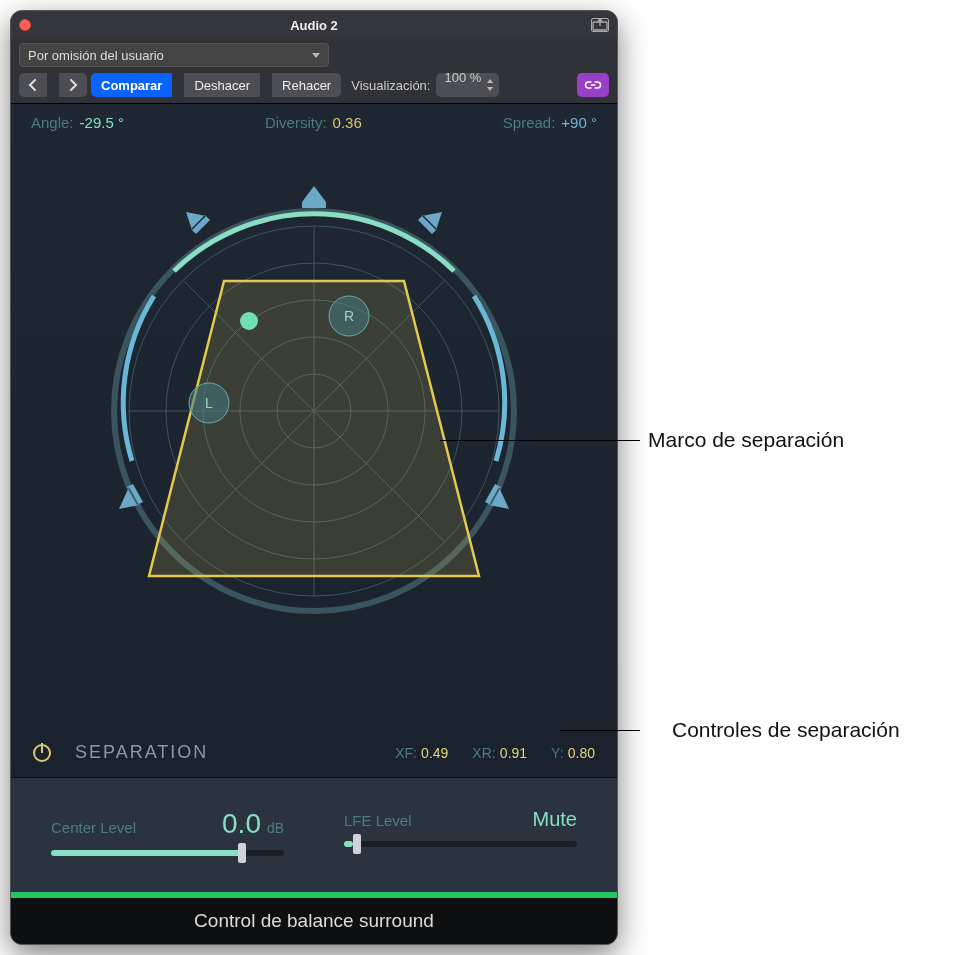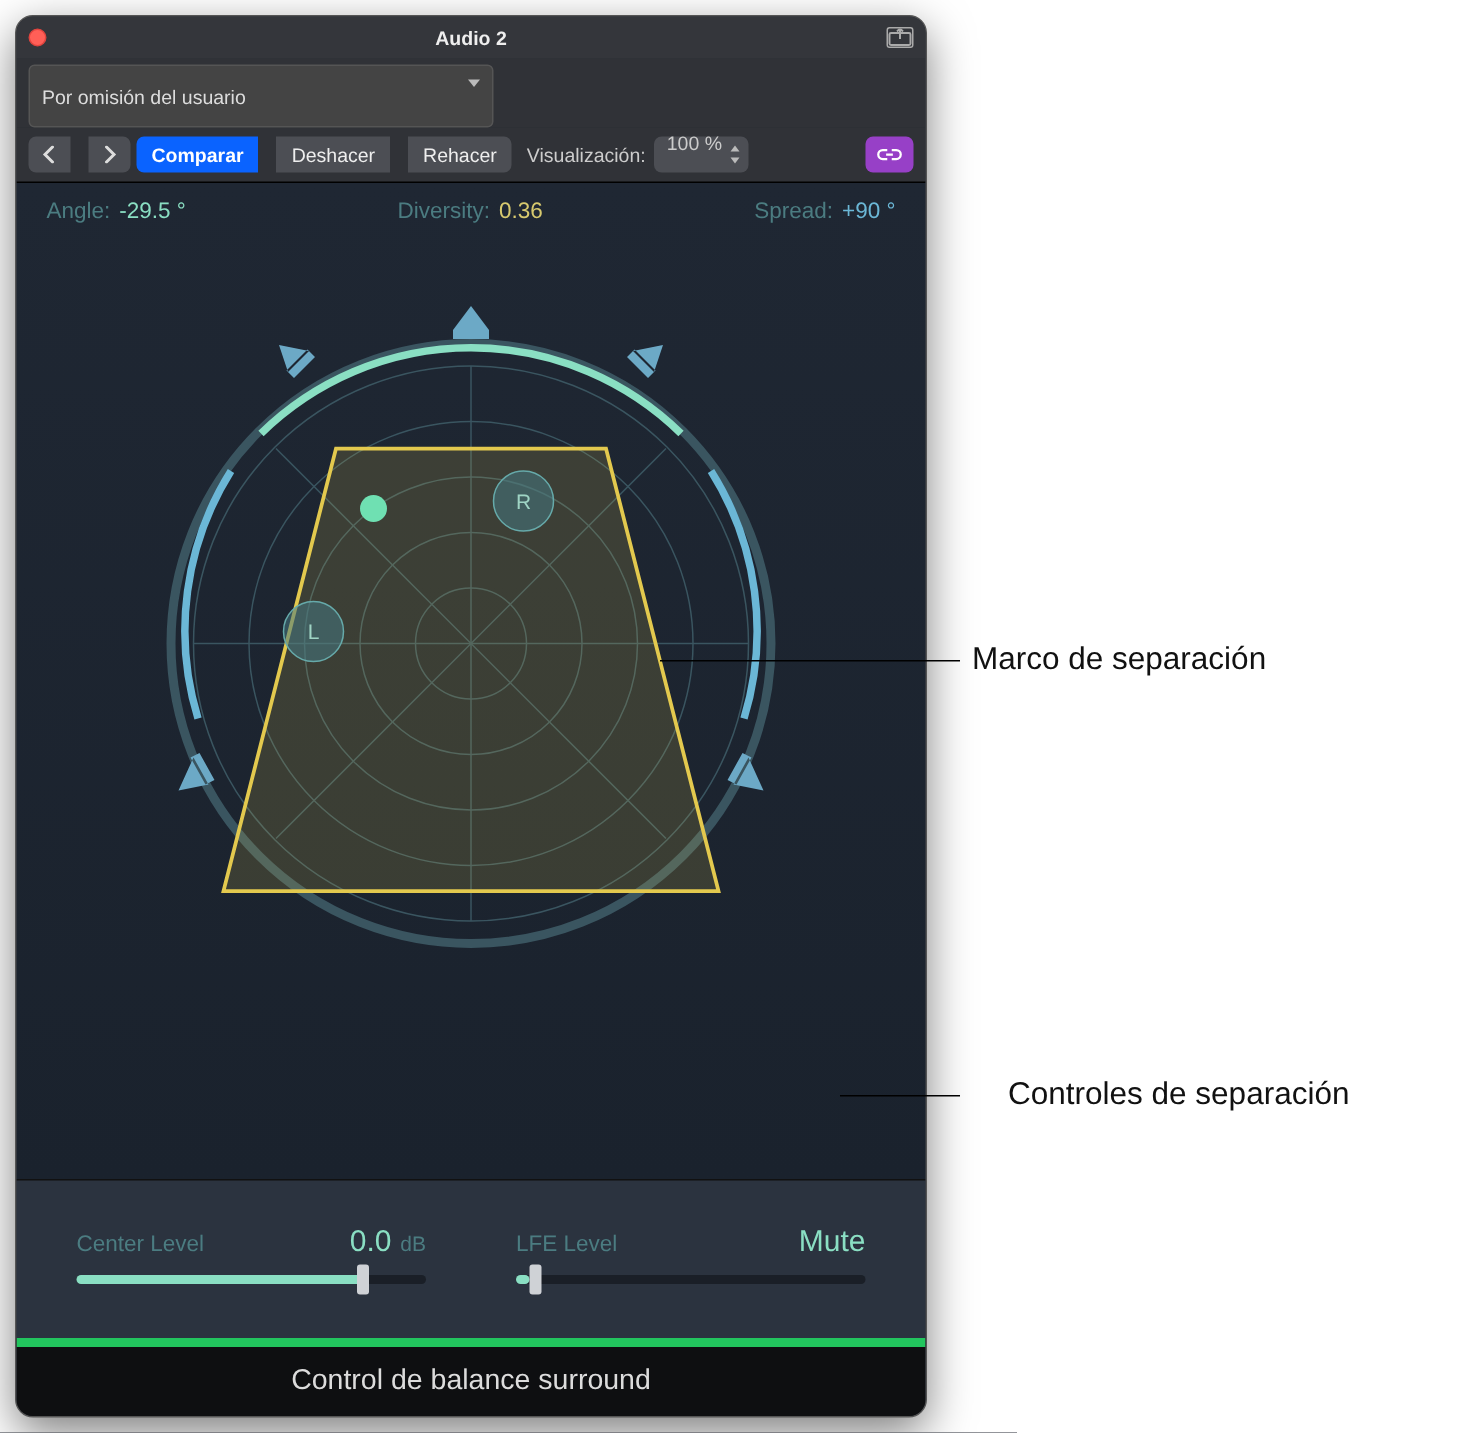--- a/index.html
+++ b/index.html
@@ -44,21 +44,21 @@
     display:flex; align-items:center; justify-content:center; font-size:10px; color:#aaa;
   }
   
   .preset-row {
     background: #303237;
     padding: 4px 8px 0 8px;
   }
   .preset-select {
     background:#444; color:#ddd; border:1px solid #555; border-radius:4px;
     padding:3px 24px 3px 8px; font-size:13px; width:310px; position:relative;
-    height:42px; display:flex; align-items:center;
+    height:24px; display:flex; align-items:center;
   }
   .preset-select::after {
     content:""; position:absolute; right:8px; top:9px;
     border-left:4px solid transparent; border-right:4px solid transparent; border-top:5px solid #bbb;
   }
   
   .toolbar {
     background:#303237;
     padding:6px 8px; display:flex; align-items:center; gap:4px;
     border-bottom:1px solid #000;
@@ -126,21 +126,21 @@
   .sep-readouts .val { color:#e3d774; font-size:14px; }
 
   
   .sliders-panel {
     background:#2b333f; border-top:1px solid #111;
     padding:30px 40px 36px 40px; display:flex; gap:60px;
   }
   .slider-block { flex:1; }
   .slider-head { display:flex; justify-content:space-between; align-items:baseline; margin-bottom:10px;}
   .slider-head .lbl  { color:#4b7c81; font-size:15px; }
-  .slider-head .val  { color:#8adfc3; font-size:20px; }
+  .slider-head .val  { color:#8adfc3; font-size:28px; }
   .slider-head .unit { color:#4b7c81; font-size:14px; margin-left:2px;}
   .slider-head .mute { color:#8adfc3; font-size:20px; }
   .slider-track { height:6px; background:#1a1f27; border-radius:3px; position:relative; margin-top:6px;}
   .slider-fill  { position:absolute; left:0; top:0; bottom:0; background:#8adfc3; border-radius:3px; }
   .slider-thumb { position:absolute; top:-7px; width:8px; height:20px; background:#cfd2d6; border-radius:2px; }
 
   
   .footer-caption {
     background:#0e0f11; color:#dcdcdc; text-align:center; padding:12px 0;
     font-size:19px; border-top:6px solid #22c55e;
@@ -261,20 +261,32 @@
           <g>
             <circle cx="300" cy="175" r="20" fill="rgba(70,120,130,.55)" stroke="#6aa" stroke-width="1"></circle>
             <text x="300" y="180" text-anchor="middle" fill="#9fd4c4" font-size="14" font-family="Arial">R</text>
           </g>
 
           <circle cx="200" cy="180" r="9" fill="#6fe0b2"></circle>
         </svg>
       </div>
     </div>
 
+    <div class="sep-row">
+      <div class="power"></div>
+      <div class="sep-title">SEPARATION</div>
+      <div class="sep-readouts">
+        <div><span class="lbl">XF:</span>
+             <span class="val">0.49</span></div>
+        <div><span class="lbl">XR:</span>
+             <span class="val">0.91</span></div>
+        <div><span class="lbl">Y:</span>
+             <span class="val">0.80</span></div>
+      </div>
+    </div>
   </div>
 
   <div class="sliders-panel">
     <div class="slider-block">
       <div class="slider-head">
         <span class="lbl">Center Level</span>
         <span>
           <span class="val">0.0</span>
           <span class="unit">dB</span>
         </span>

